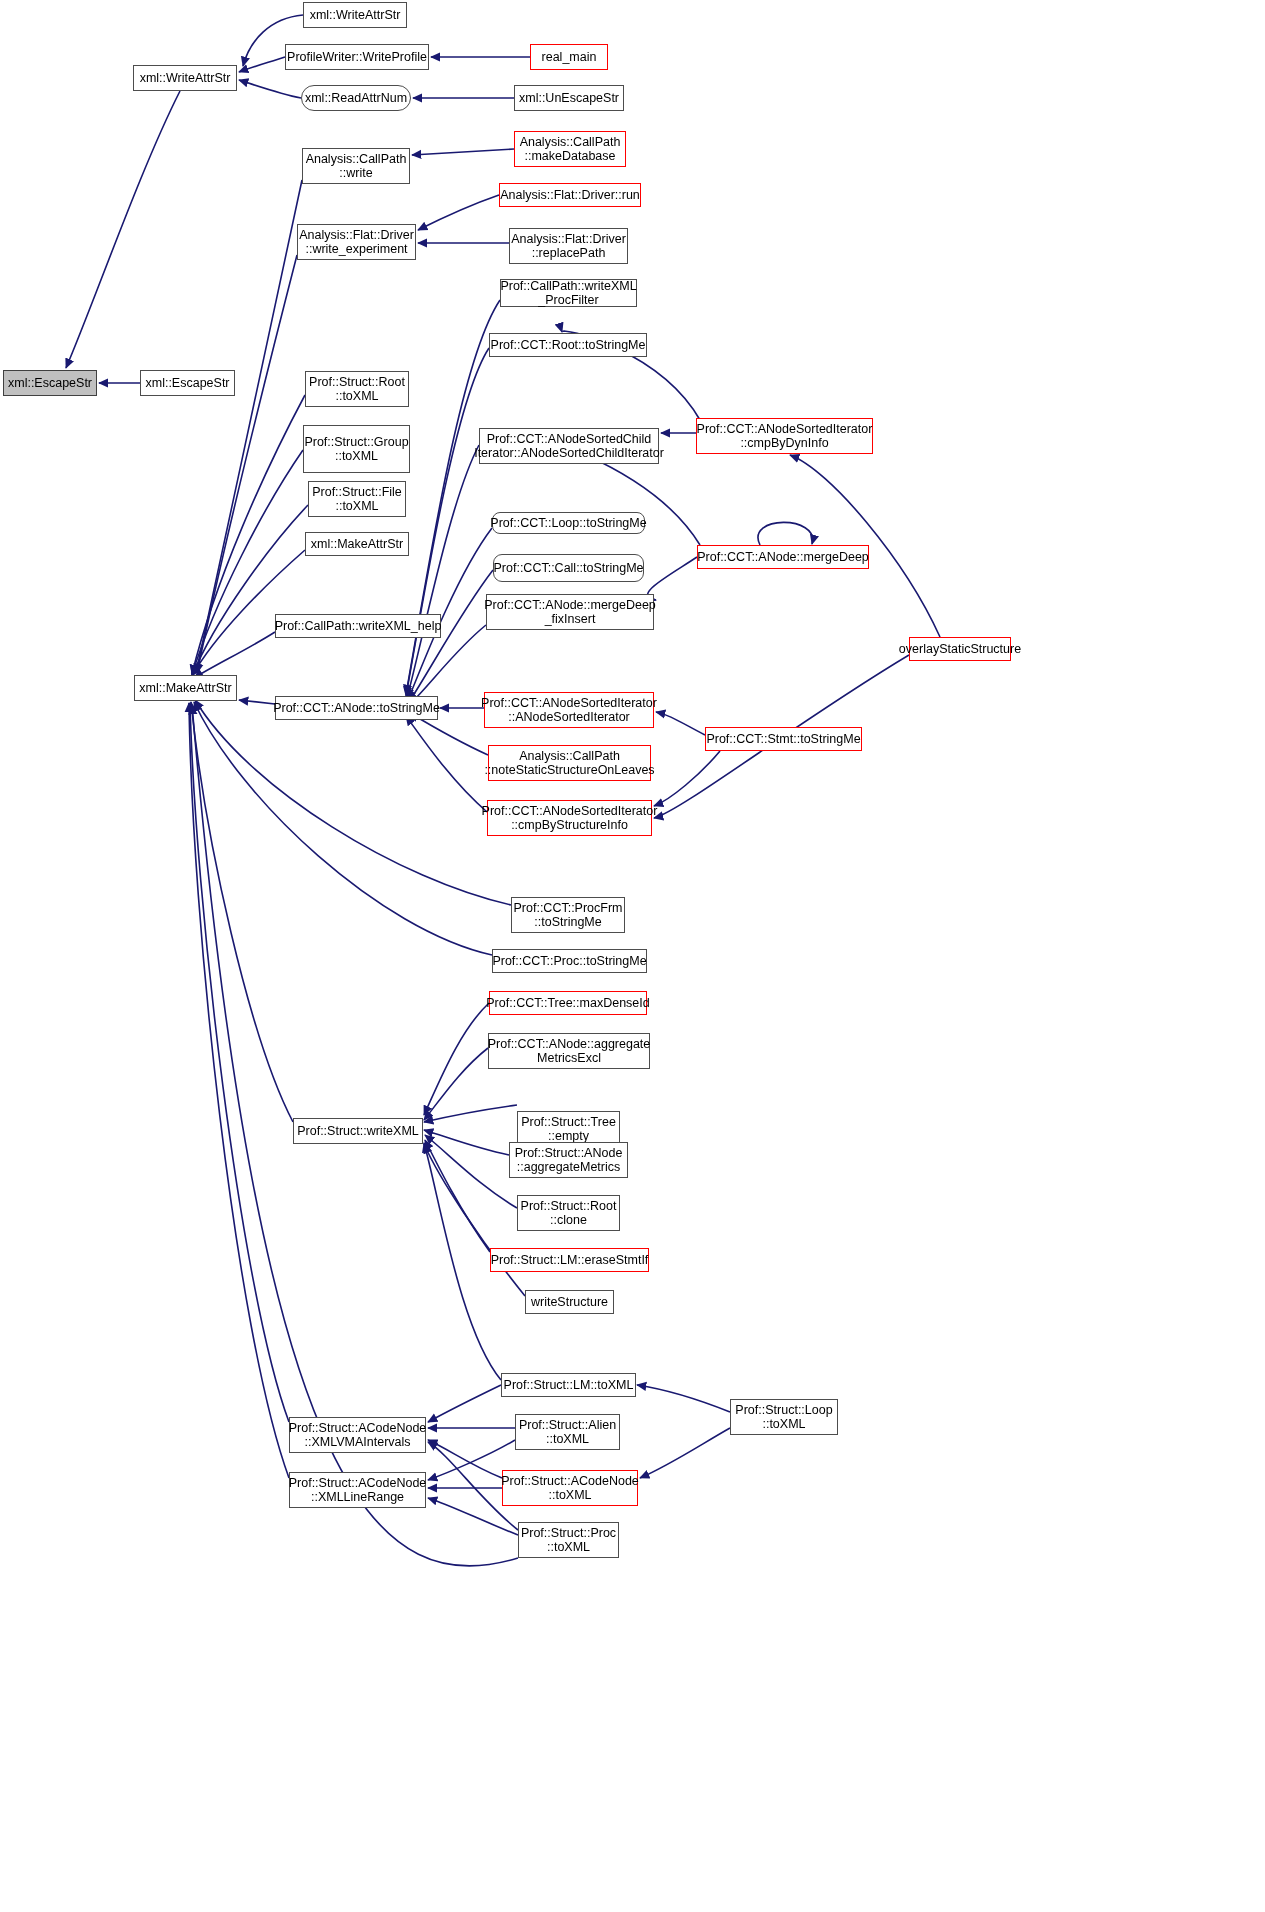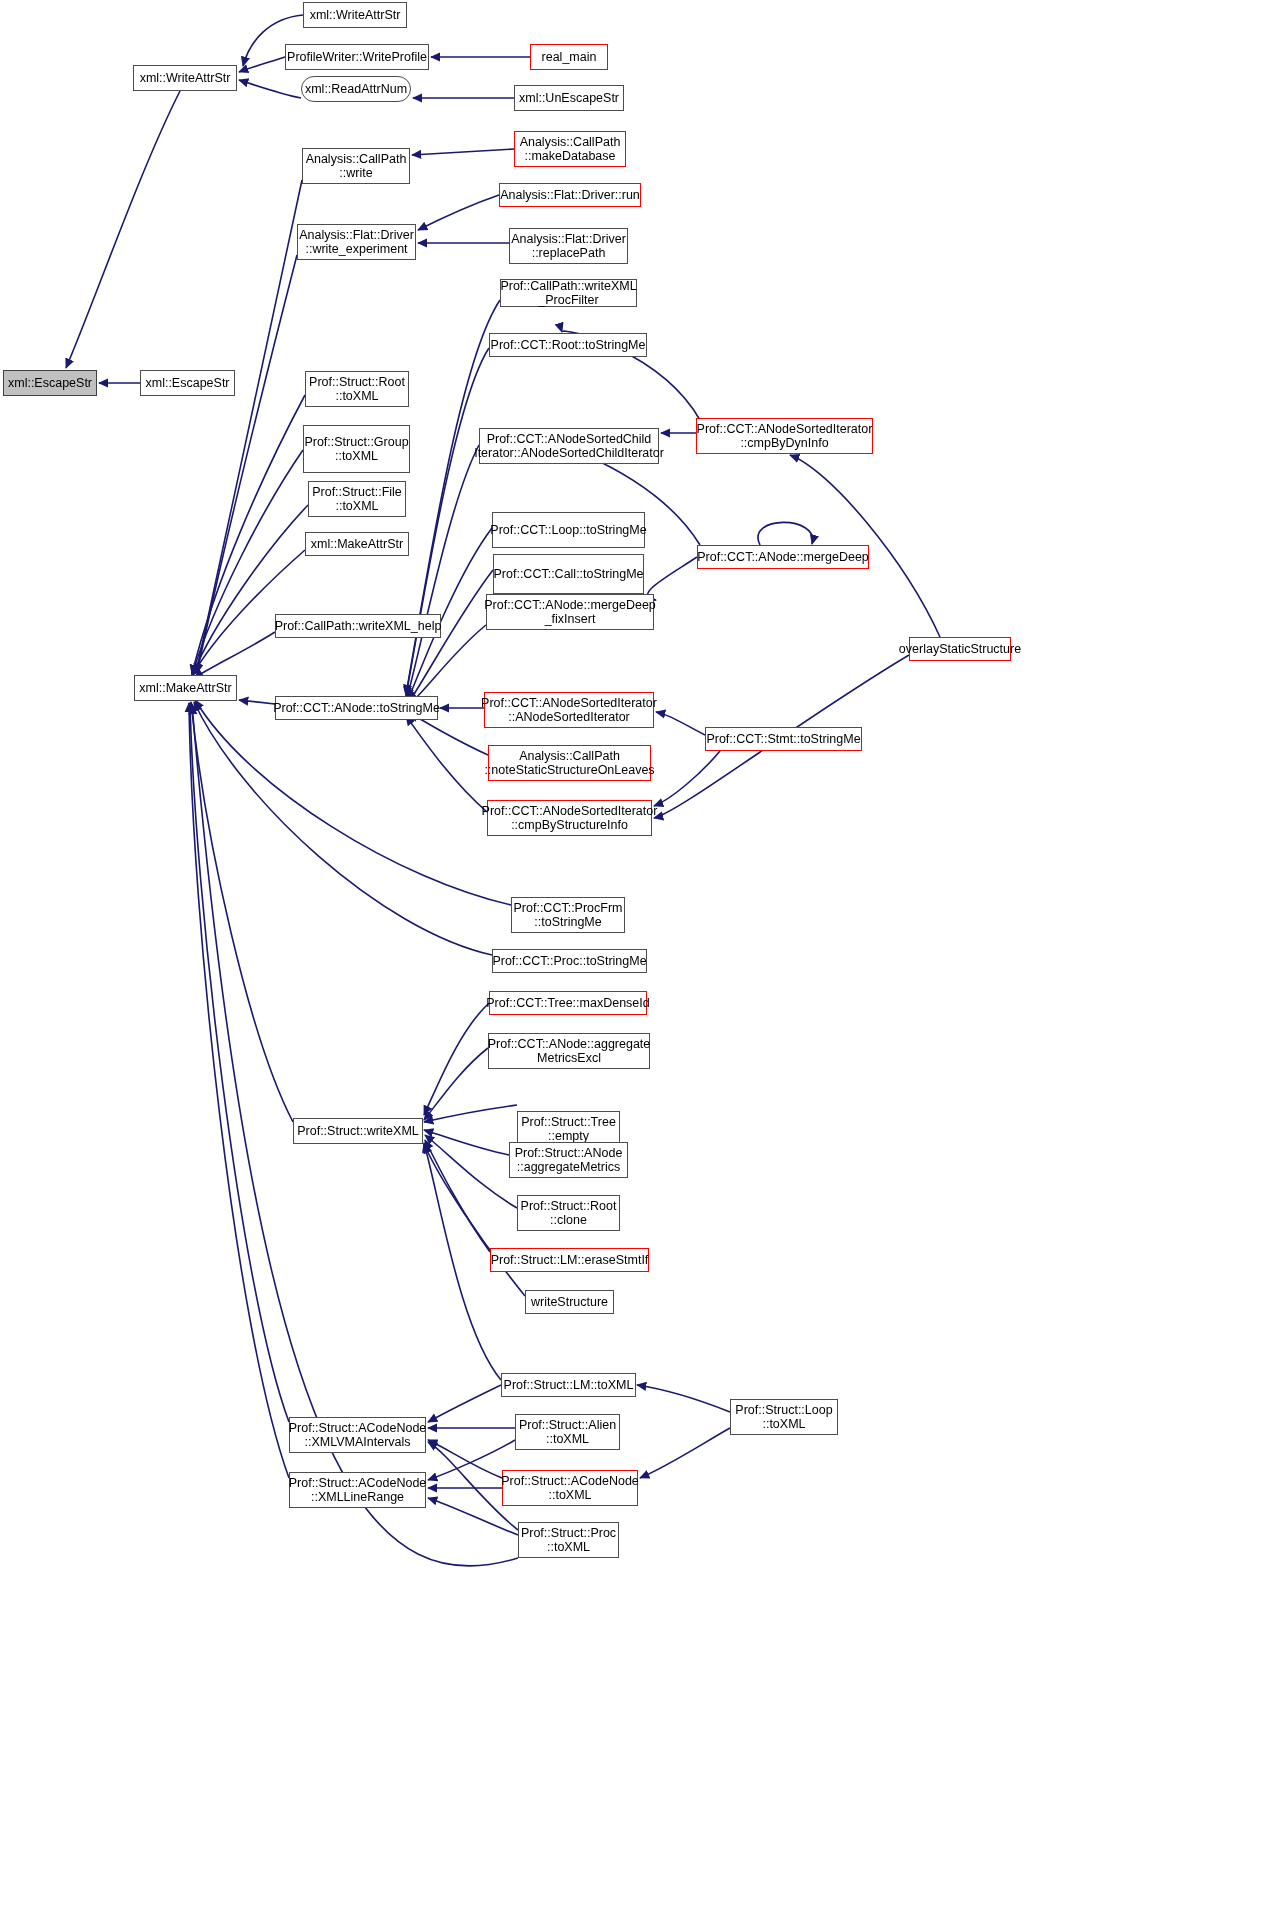--- a/index.html
+++ b/index.html
@@ -93,21 +93,21 @@
       </div>
       <div class="node" style="left: 285px; top: 44px; width: 144px; height: 26px;">
         <span>ProfileWriter::WriteProfile</span>
       </div>
       <div class="node red" style="left: 530px; top: 44px; width: 78px; height: 26px;">
         <span>real_main</span>
       </div>
       <div class="node" style="left: 133px; top: 65px; width: 104px; height: 26px;">
         <span>xml::WriteAttrStr</span>
       </div>
-      <div class="node" style="left: 301px; top: 76px; width: 110px; height: 26px; border-radius: 13px;">
+      <div class="node" style="left: 301px; top: 85px; width: 110px; height: 26px; border-radius: 13px;">
         <span>xml::ReadAttrNum</span>
       </div>
       <div class="node" style="left: 514px; top: 85px; width: 110px; height: 26px;">
         <span>xml::UnEscapeStr</span>
       </div>
       <div class="node red" style="left: 514px; top: 131px; width: 112px; height: 36px;">
         <span>Analysis::CallPath
 ::makeDatabase</span>
       </div>
       <div class="node" style="left: 302px; top: 148px; width: 108px; height: 36px;">
@@ -151,30 +151,30 @@
 ::cmpByDynInfo</span>
       </div>
       <div class="node" style="left: 303px; top: 425px; width: 107px; height: 48px;">
         <span>Prof::Struct::Group
 ::toXML</span>
       </div>
       <div class="node" style="left: 308px; top: 481px; width: 98px; height: 36px;">
         <span>Prof::Struct::File
 ::toXML</span>
       </div>
-      <div class="node" style="left: 492px; top: 512px; width: 153px; height: 36px;">
+      <div class="node" style="left: 492px; top: 512px; width: 153px; height: 22px; border-radius: 8px;">
         <span>Prof::CCT::Loop::toStringMe</span>
       </div>
       <div class="node" style="left: 305px; top: 532px; width: 104px; height: 24px;">
         <span>xml::MakeAttrStr</span>
       </div>
       <div class="node red" style="left: 697px; top: 545px; width: 172px; height: 24px;">
         <span>Prof::CCT::ANode::mergeDeep</span>
       </div>
-      <div class="node" style="left: 493px; top: 554px; width: 151px; height: 40px;">
+      <div class="node" style="left: 493px; top: 554px; width: 151px; height: 28px; border-radius: 9px;">
         <span>Prof::CCT::Call::toStringMe</span>
       </div>
       <div class="node" style="left: 486px; top: 594px; width: 168px; height: 36px;">
         <span>Prof::CCT::ANode::mergeDeep
 _fixInsert</span>
       </div>
       <div class="node" style="left: 275px; top: 614px; width: 166px; height: 24px;">
         <span>Prof::CallPath::writeXML_help</span>
       </div>
       <div class="node red" style="left: 909px; top: 637px; width: 102px; height: 24px;">

